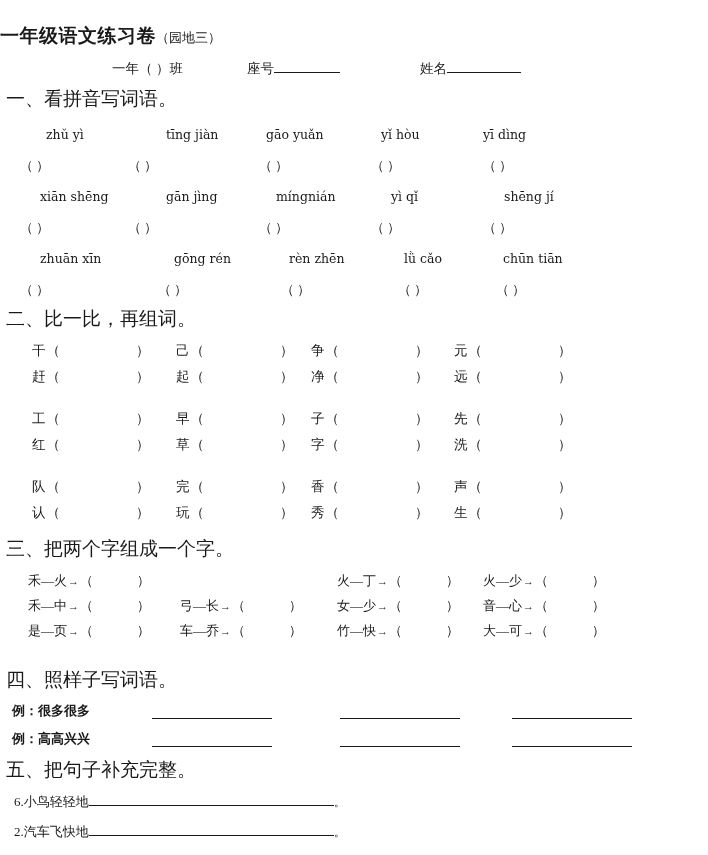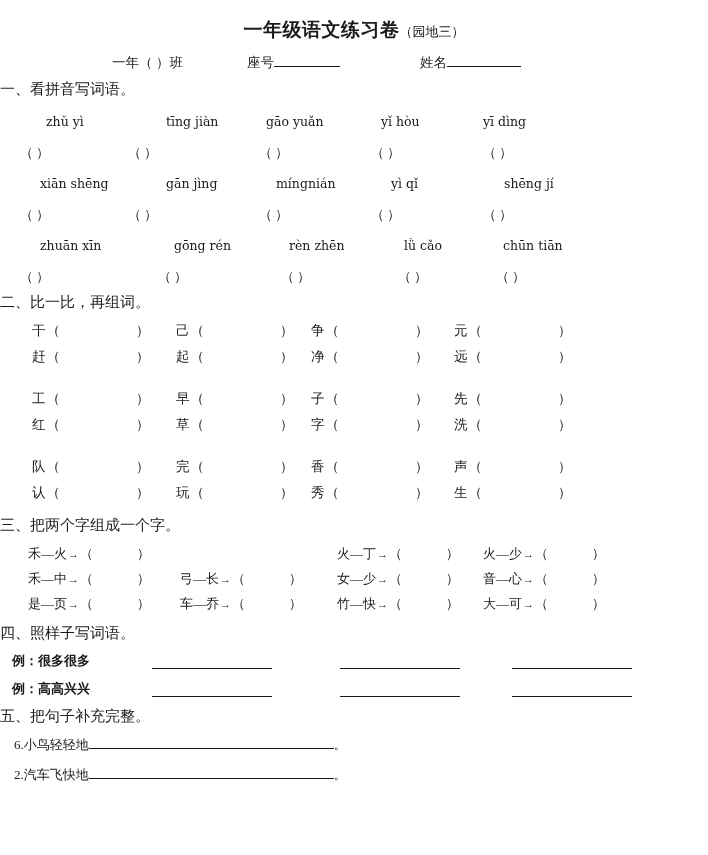--- a/index.html
+++ b/index.html
@@ -17,22 +17,21 @@
   }
   .page {
     position: relative;
     width: 708px;
     height: 855px;
     box-sizing: border-box;
   }
 
   
   .title-row {
-    text-align: center;
-    padding-top: 20px;
+    padding-top: 26px;
     line-height: 1;
     white-space: nowrap;
   }
   .title-main {
     font-size: 19px;
     font-weight: bold;
     letter-spacing: 0.5px;
   }
   .title-sub {
     font-size: 13px;
@@ -54,22 +53,23 @@
     display: inline-block;
     border-bottom: 1px solid #1a1a1a;
     height: 13px;
     vertical-align: baseline;
   }
   .ib-seat { width: 66px; }
   .ib-name { width: 74px; }
 
   
   .sec-head {
-    font-size: 15px;
-    white-space: nowrap;
+    font-size: 19px;
+    white-space: nowrap;
+    padding-left: 6px;
   }
 
   
   .pinyin-block { padding-left: 6px; }
   .pinyin-row {
     font-size: 13px;
     white-space: nowrap;
     height: 30px;
     line-height: 30px;
     position: relative;
@@ -295,21 +295,21 @@
       <span class="citem" style="left:483px;"><span>音—心</span><span class="arrow">→</span><span>（</span><span class="cparen"></span><span>）</span></span>
     </div>
     <div class="comb-row">
       <span class="citem" style="left:28px;"><span>是—页</span><span class="arrow">→</span><span>（</span><span class="cparen"></span><span>）</span></span>
       <span class="citem" style="left:180px;"><span>车—乔</span><span class="arrow">→</span><span>（</span><span class="cparen"></span><span>）</span></span>
       <span class="citem" style="left:337px;"><span>竹—快</span><span class="arrow">→</span><span>（</span><span class="cparen"></span><span>）</span></span>
       <span class="citem" style="left:483px;"><span>大—可</span><span class="arrow">→</span><span>（</span><span class="cparen"></span><span>）</span></span>
     </div>
   </div>
 
-  <div class="sec-head" style="margin-top:8px;">四、照样子写词语。</div>
+  <div class="sec-head" style="margin-top:24px;">四、照样子写词语。</div>
 
   <div style="margin-top:4px;font-weight:bold;">
     <div class="ex-row">
       <span class="ex-label">例：很多很多</span>
       <span class="ex-blank" style="left:152px; width:120px;"></span>
       <span class="ex-blank" style="left:340px; width:120px;"></span>
       <span class="ex-blank" style="left:512px; width:120px;"></span>
     </div>
     <div class="ex-row">
       <span class="ex-label">例：高高兴兴</span>

